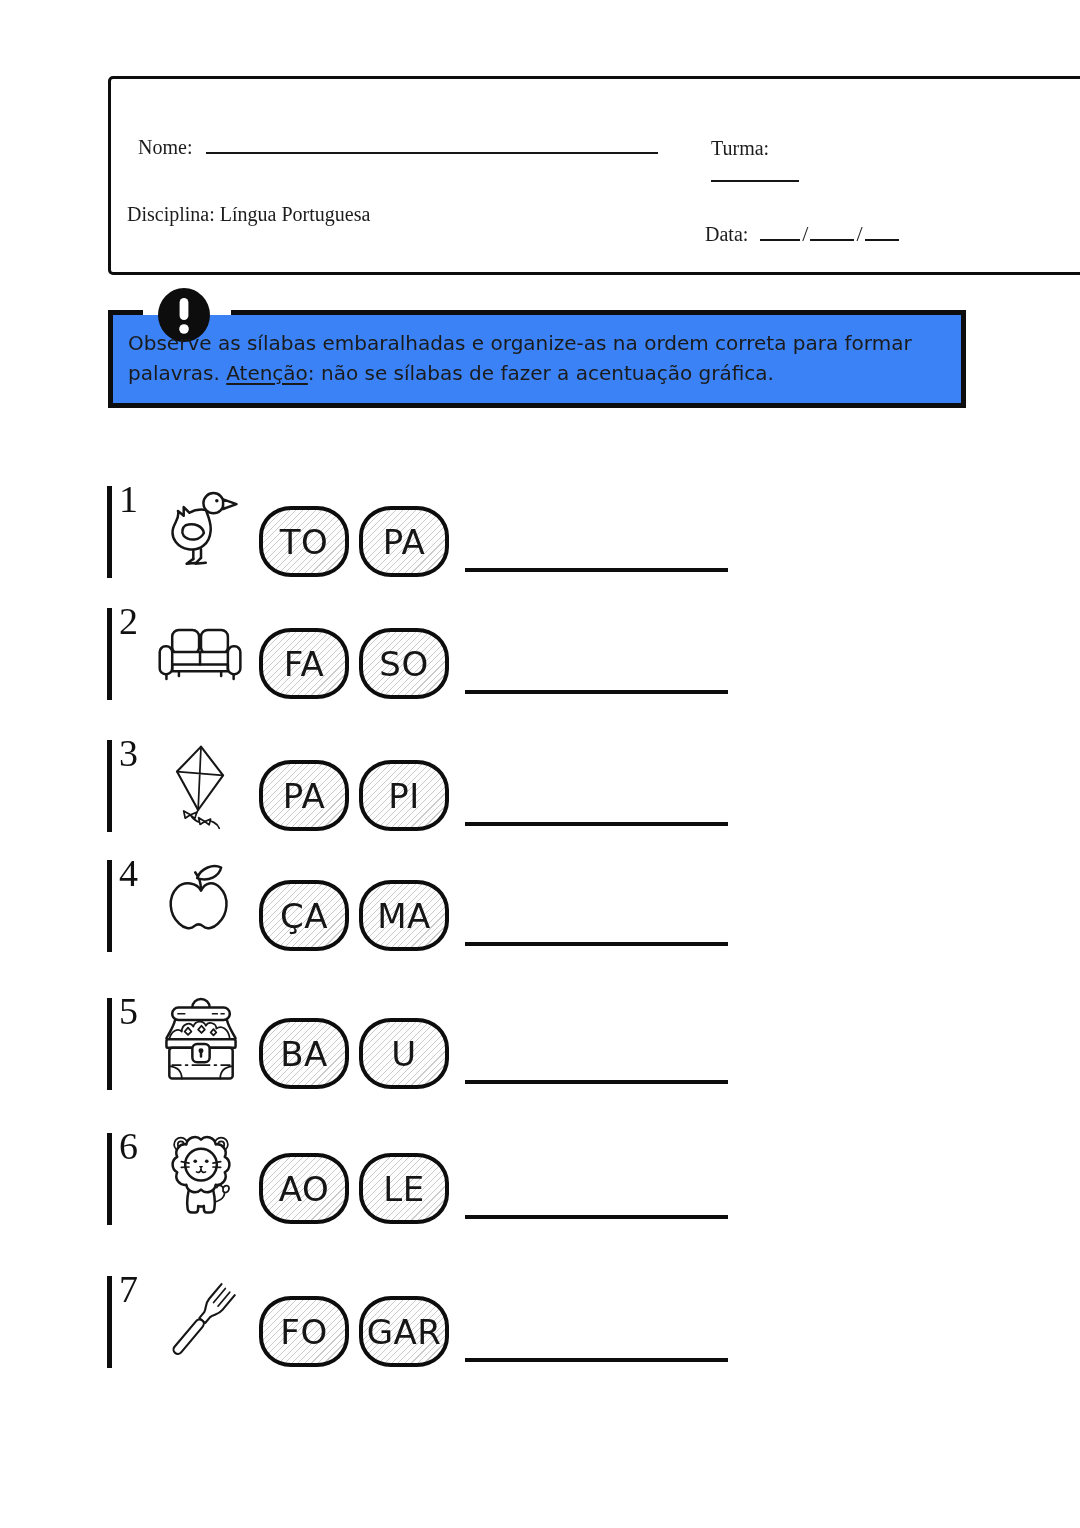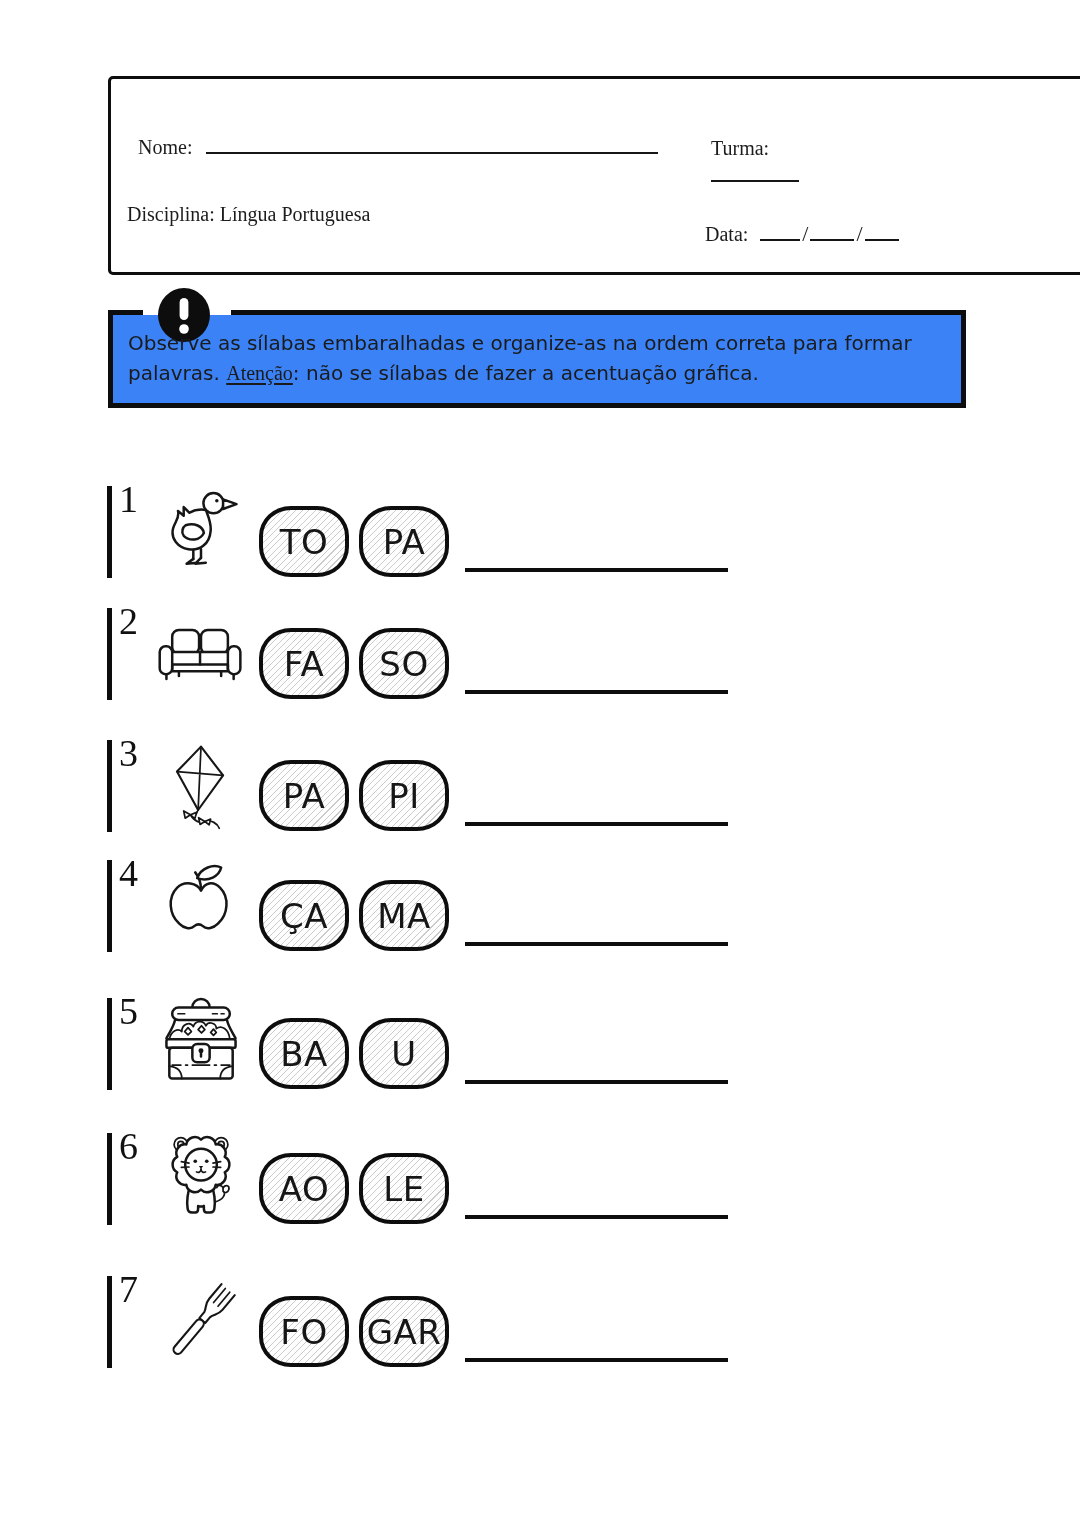--- a/index.html
+++ b/index.html
@@ -52,21 +52,21 @@
   .alert-icon {
     position:absolute; left:44px; top:-28px;
     width:54px; height:56px;
   }
   .instruction-text {
     position:absolute; left:15px; top:13px; right:10px;
     font-family:"DejaVu Sans", sans-serif;
     font-size:20px; line-height:30px; color:#1b1b1b;
     white-space:nowrap;
   }
-  .emph { text-decoration:underline; text-underline-offset:3px;font-family:Liberation Serif, serif; }
+  .emph { text-decoration:underline; text-underline-offset:3px; }
 
   
   .row { position:absolute; left:0; width:1080px; height:92px; }
   .r1{top:486px}.r2{top:608px}.r3{top:740px}.r4{top:860px}
   .r5{top:998px}.r6{top:1133px}.r7{top:1276px}
 
   .row-bar { position:absolute; left:107px; top:0; width:5px; height:92px; background:#0d0d0d; }
   .row-num {
     position:absolute; left:119px; top:-6px;
     font-family:"Liberation Serif", serif;

